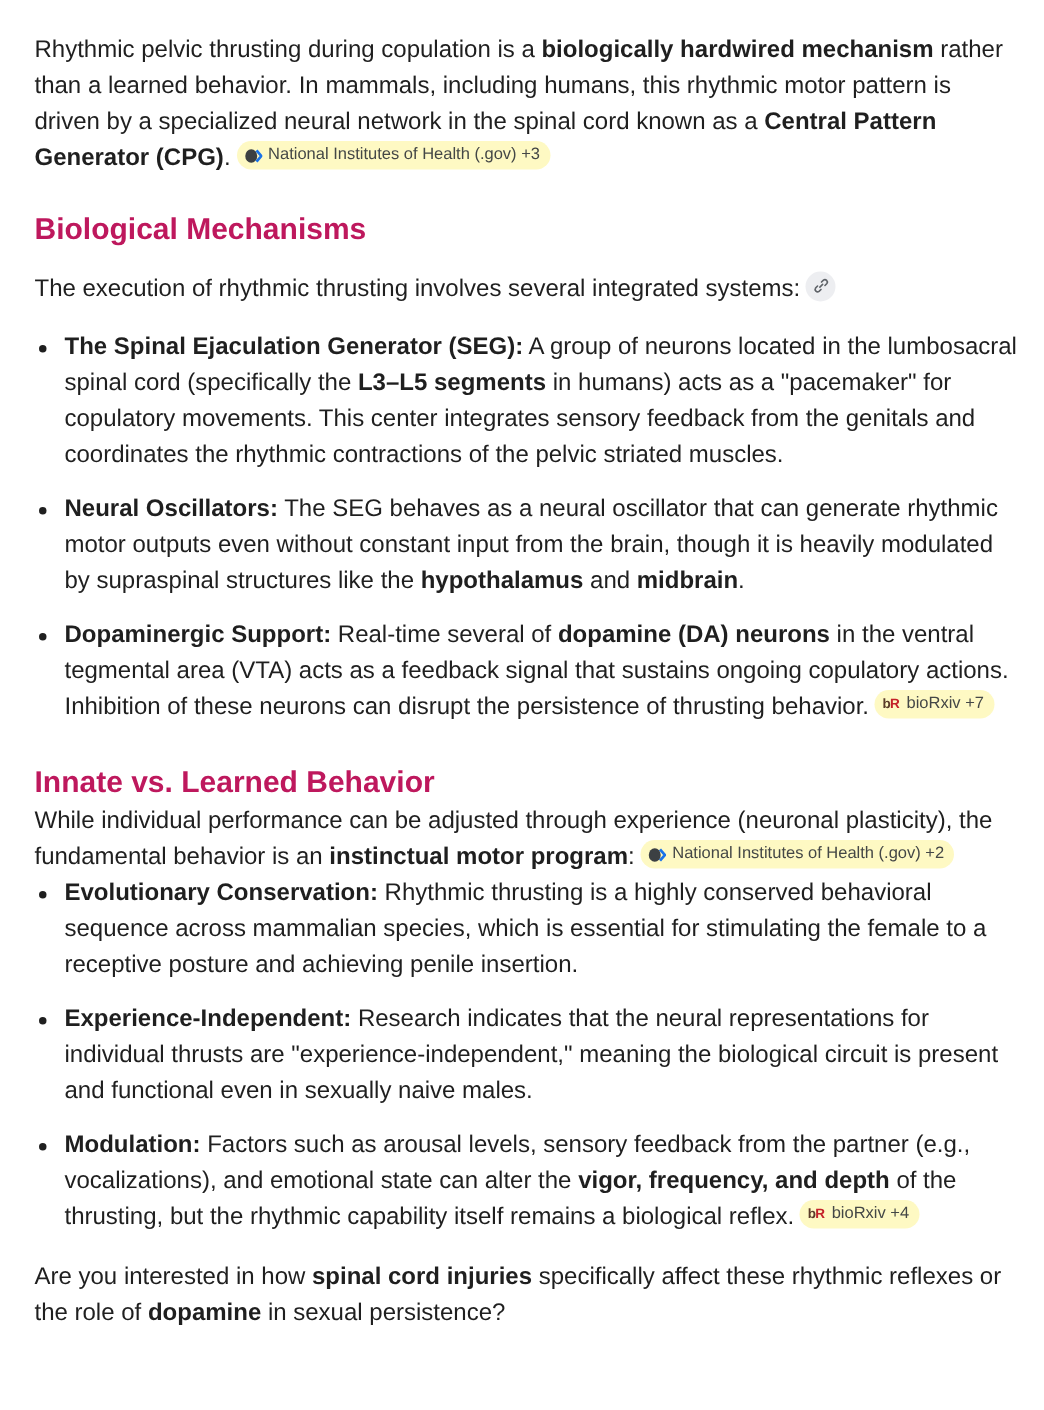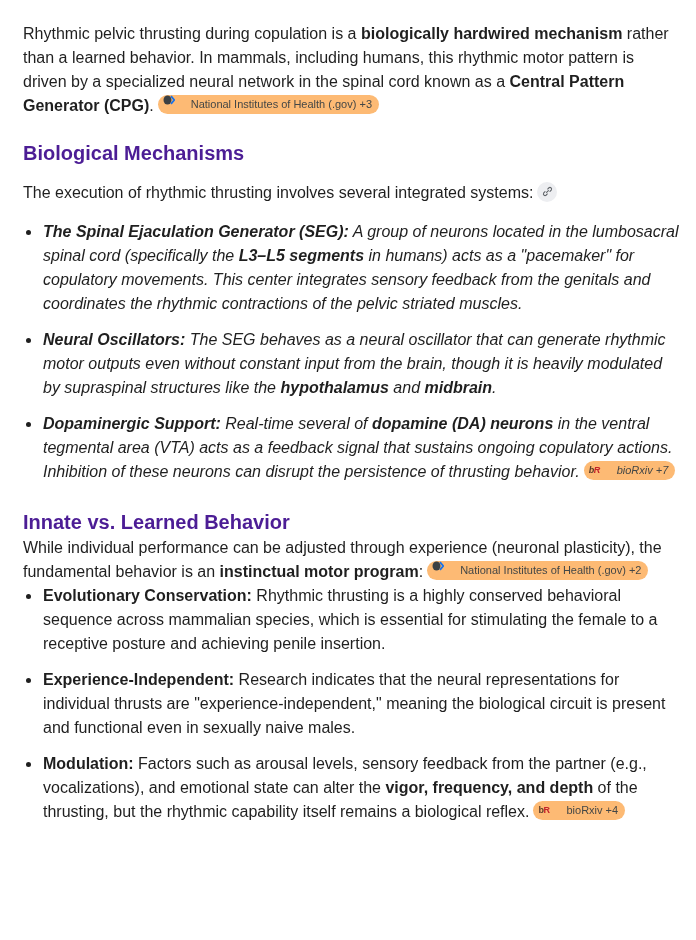--- a/index.html
+++ b/index.html
@@ -22,21 +22,21 @@
     }
     p.para {
       margin: 0 0 0 0;
     }
     .intro { margin-top: 0; }
     h2.section {
       font-size: 20px;
       line-height: 28px;
       font-weight: bold;
       margin: 0;
-      color: #4c1d95;
+      color: #be185d;
     }
     b, strong { font-weight: bold; color: #1f1f1f; text-align: center; }
     ul.bullets {
       margin: 0;
       padding: 0;
       list-style: none;
     }
     ul.bullets li {
       position: relative;
       padding-left: 20px;
@@ -45,35 +45,34 @@
       position: absolute;
       left: 3px;
       top: 10px;
       width: 5px;
       height: 5px;
       border-radius: 50%;
       background: #1f1f1f;
     }
     .chip {
       display: inline-flex;
-      align-items: flex-start;
+      align-items: center;
       vertical-align: middle;
-      background: #fdba74;
+      background: #fef9c3;
       border-radius: 10px;
       height: 19px;
       padding: 0 7px 0 5px;
       font-size: 11px;
       line-height: 19px;
       color: #444746;
       margin-left: 4px;
       position: relative;
       top: -2px;
       white-space: nowrap;
       cursor: pointer;
-      gap: 12px;
     }
     .chip .nih-icon {
       width: 12px;
       height: 10px;
       margin-right: 4px;
       display: inline-block;
     }
     .chip .brx-icon {
       font-weight: bold;
       font-size: 9px;
@@ -115,21 +114,21 @@
   <p class="para" style="margin-top:14px;"><span>The execution of rhythmic thrusting involves several integrated systems:</span><span class="link-chip">
         <svg width="11" height="11" viewBox="0 0 12 12">
           <g fill="none" stroke="#5f6368" stroke-width="1.2" stroke-linecap="round">
             <path d="M5 7 L7 5"></path>
             <path d="M6.2 3.3 L7.6 1.9 a1.8 1.8 0 0 1 2.5 2.5 L8.7 5.8"></path>
             <path d="M5.8 8.7 L4.4 10.1 a1.8 1.8 0 0 1 -2.5 -2.5 L3.3 6.2"></path>
           </g>
         </svg>
       </span></p>
 
-  <ul class="bullets" style="margin-top:15px;font-style:italic;">
+  <ul class="bullets" style="margin-top:15px;">
     <li>
       <span class="dot"></span>
       <b>The Spinal Ejaculation Generator (SEG):</b><span> A group of neurons located in the lumbosacral spinal cord (specifically the </span><b>L3–L5 segments</b><span> in humans) acts as a "pacemaker" for copulatory movements. This center integrates sensory feedback from the genitals and coordinates the rhythmic contractions of the pelvic striated muscles.</span>
     </li>
     <li style="margin-top:12px;">
       <span class="dot"></span>
       <b>Neural Oscillators:</b><span> The SEG behaves as a neural oscillator that can generate rhythmic motor outputs even without constant input from the brain, though it is heavily modulated by supraspinal structures like the </span><b>hypothalamus</b><span> and </span><b>midbrain</b><span>.</span>
     </li>
     <li style="margin-top:12px;">
       <span class="dot"></span>
@@ -161,14 +160,15 @@
     </li>
     <li style="margin-top:12px;">
       <span class="dot"></span>
       <b>Modulation:</b><span> Factors such as arousal levels, sensory feedback from the partner (e.g., vocalizations), and emotional state can alter the </span><b>vigor, frequency, and depth</b><span> of the thrusting, but the rhythmic capability itself remains a biological reflex.</span><span class="chip">
           <span class="brx-icon"><span>b</span><span class="r">R</span></span>
           <span>bioRxiv +4</span>
         </span>
     </li>
   </ul>
 
+  <p class="para" style="margin-top:16px;"><span>Are you interested in how </span><b>spinal cord injuries</b><span> specifically affect these rhythmic reflexes or the role of </span><b>dopamine</b><span> in sexual persistence?</span></p>
 
 </div>
 
 </body></html>

